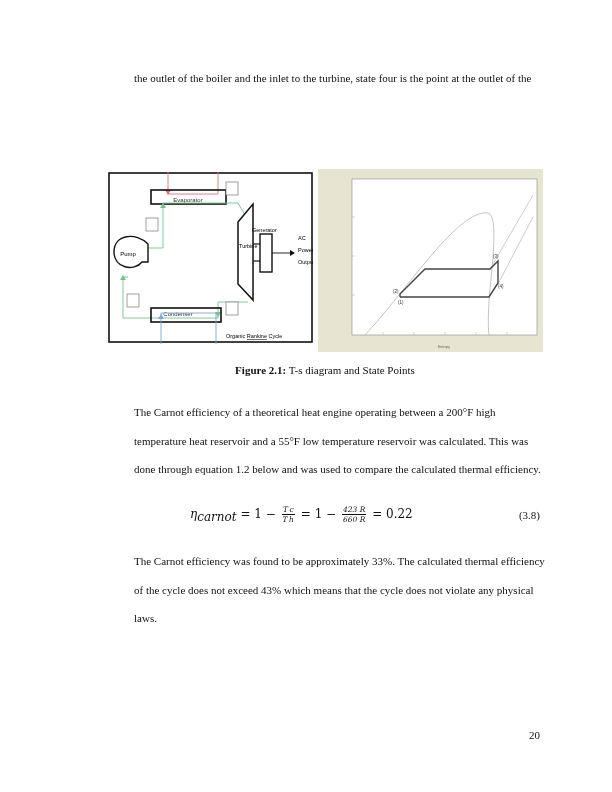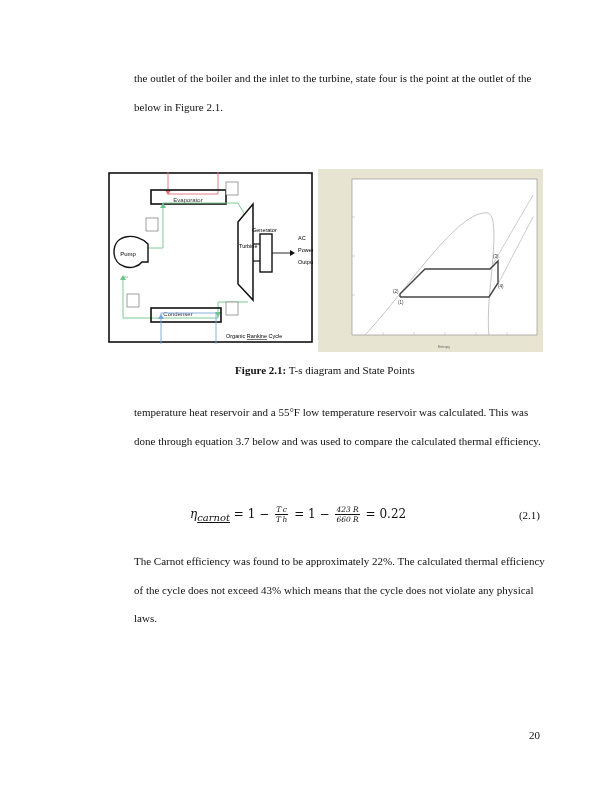--- a/index.html
+++ b/index.html
@@ -16,21 +16,20 @@
   .eq .frac .den { display: block; padding: 0 1px; }
   .eqnum { position: absolute; top: 509px; right: 72px; font-size: 11px; }
   .pagenum { position: absolute; top: 729px; right: 72px; font-size: 11px; }
   svg text { font-family: "Liberation Sans", "DejaVu Sans", sans-serif; }
 </style>
 </head>
 <body>
 
 <div class="para" style="top:64px;">
   <span class="line">the outlet of the boiler and the inlet to the turbine, state four is the point at the outlet of the</span>
-  <span class="line">below in Figure 2.1.</span>
 </div>
 
 <svg class="figure" style="left:108px; top:172px;" width="205" height="172" viewBox="0 0 205 172">
   <rect x="1" y="1" width="203" height="169" fill="#fff" stroke="#111" stroke-width="1.6"></rect>
 
   <polyline points="60,0 60,22 110,22 110,0" fill="none" stroke="#e0707a" stroke-width="0.9"></polyline>
   <polygon points="57,18 60,23 63,18" fill="#e0707a"></polygon>
 
   <rect x="43" y="18" width="75" height="14" fill="none" stroke="#111" stroke-width="1.6"></rect>
   <text x="80" y="30" font-size="6" text-anchor="middle" fill="#333">Evaporator</text>
@@ -101,28 +100,29 @@
   <text x="175" y="89" font-size="4.5" fill="#333">(3)</text>
   <text x="180" y="119" font-size="4.5" fill="#333">(4)</text>
   <text x="120" y="179" font-size="3.5" fill="#666">Entropy</text>
 </svg>
 
 <div class="caption">
   <b>Figure 2.1:</b><span> T-s diagram and State Points</span>
 </div>
 
 <div class="para" style="top:398px;">
+  <span class="line">The Carnot efficiency of a theoretical heat engine operating between a 200°F high</span>
   <span class="line">temperature heat reservoir and a 55°F low temperature reservoir was calculated. This was</span>
-  <span class="line">done through equation 3.7 below and was used to compare the calculated thermal efficiency.</span>
+  <span class="line">done through equation 1.2 below and was used to compare the calculated thermal efficiency.</span>
 </div>
 
 <div class="eq">
-  <i>η</i><sub style="font-size:10px;text-decoration:underline;"><i>carnot</i></sub><span> = 1 − </span><span class="frac"><i class="num">T c</i><i class="den">T h</i></span><span> = 1 − </span><span class="frac"><i class="num">423 R</i><i class="den">660 R</i></span><span> = 0.22</span>
+  <i>η</i><sub style="font-size:12px;"><i>carnot</i></sub><span> = 1 − </span><span class="frac"><i class="num">T c</i><i class="den">T h</i></span><span> = 1 − </span><span class="frac"><i class="num">423 R</i><i class="den">660 R</i></span><span> = 0.22</span>
 </div>
-<div class="eqnum">(2.1)</div>
+<div class="eqnum">(3.8)</div>
 
 <div class="para" style="top:547px;">
-  <span class="line">The Carnot efficiency was found to be approximately 22%. The calculated thermal efficiency</span>
+  <span class="line">The Carnot efficiency was found to be approximately 33%. The calculated thermal efficiency</span>
   <span class="line">of the cycle does not exceed 43% which means that the cycle does not violate any physical</span>
   <span class="line">laws.</span>
 </div>
 
 <div class="pagenum">20</div>
 
 </body></html>

